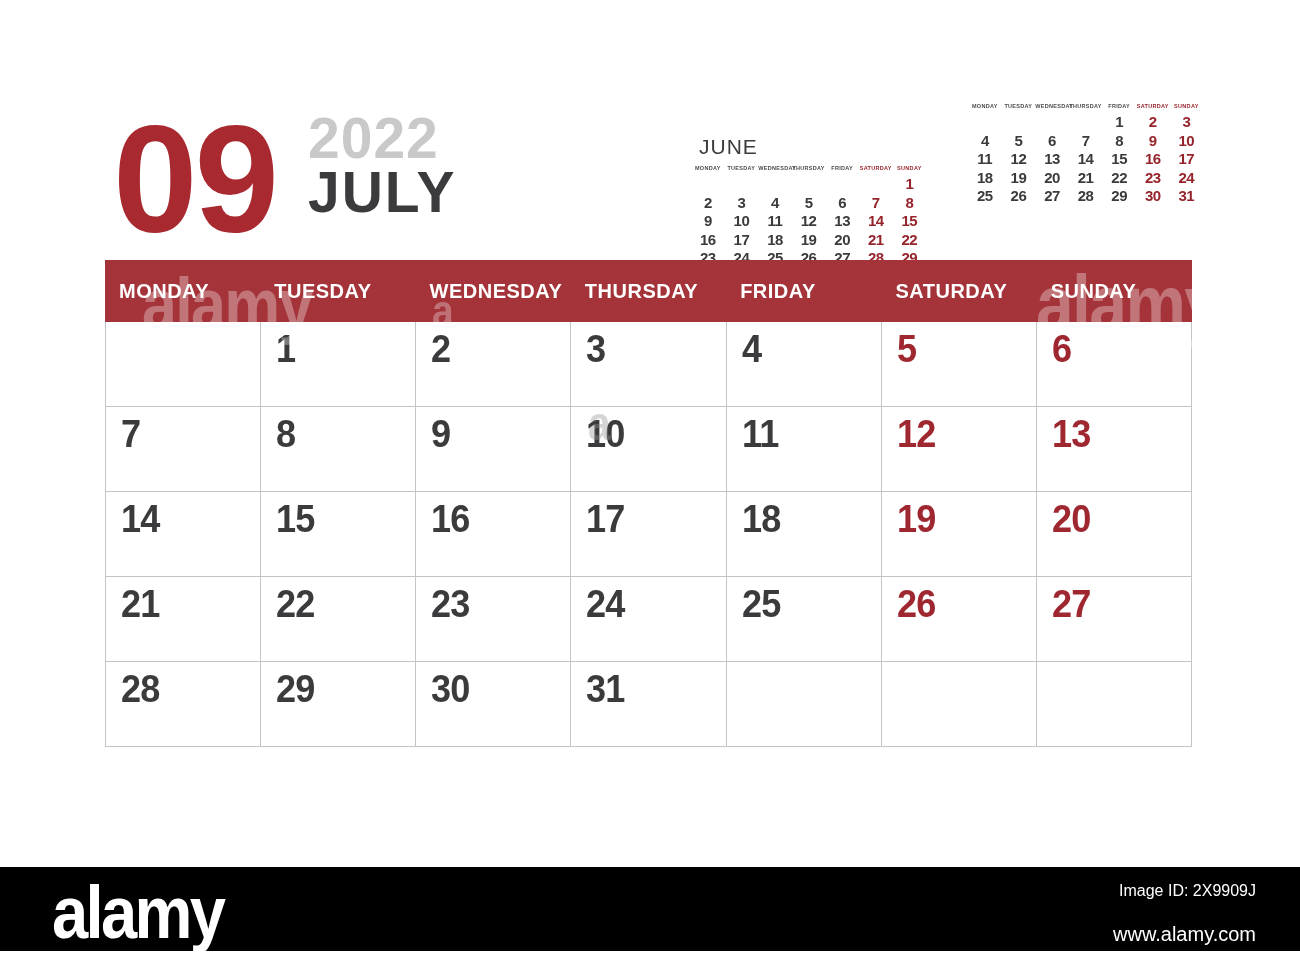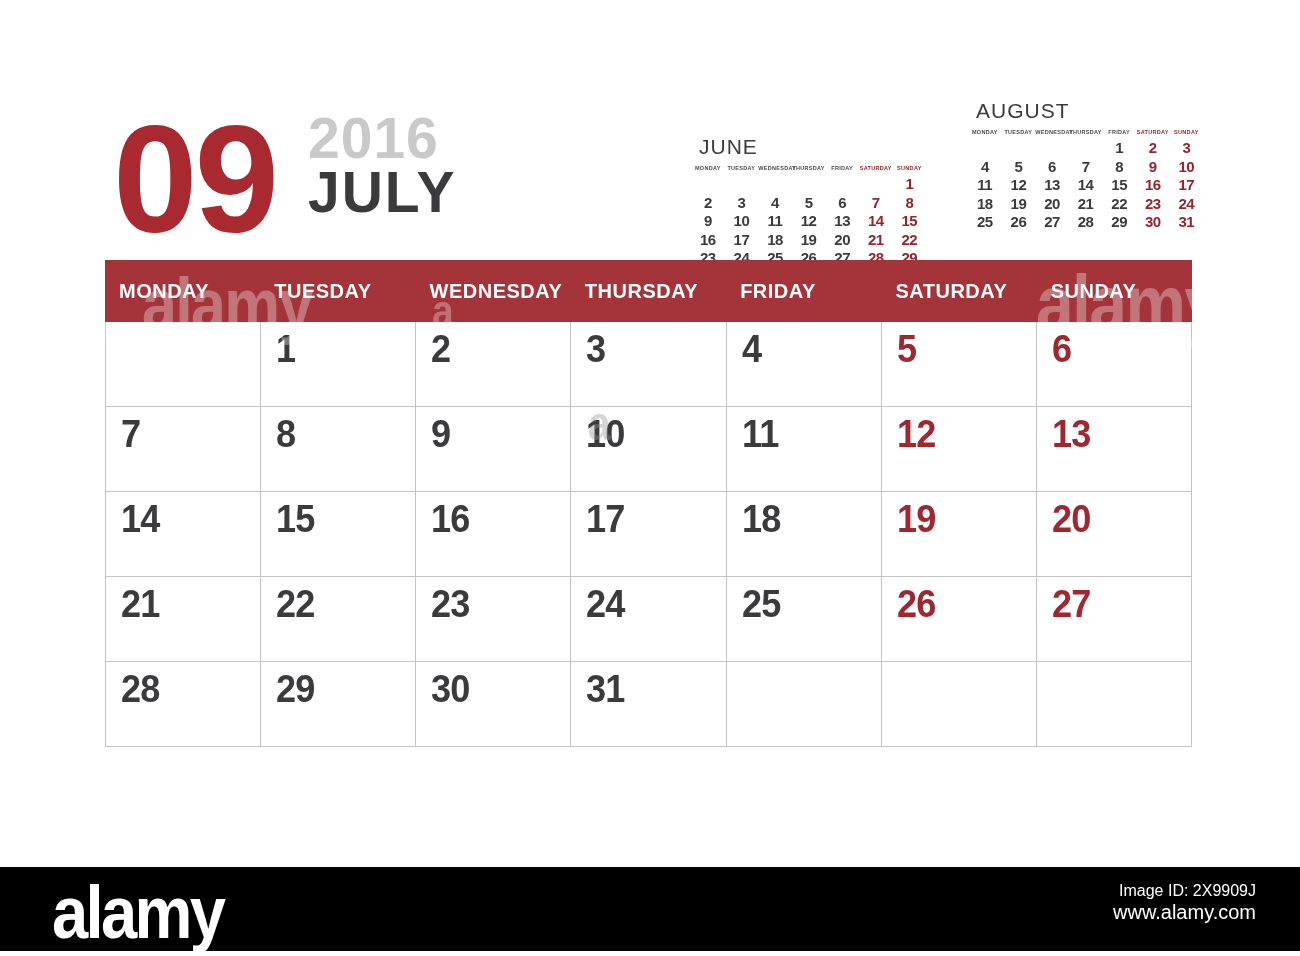--- a/index.html
+++ b/index.html
@@ -79,28 +79,28 @@
   .brand-bar{
     position:absolute;left:0;top:867px;width:1300px;height:84px;
     background:var(--bar-bg,#000000);z-index:10;
   }
   .brand-logo{
     position:absolute;left:52px;top:0;height:84px;line-height:92px;
     font-size:74px;font-weight:700;letter-spacing:-3px;color:#ffffff;
     transform:scaleX(.88);transform-origin:left center;
   }
   .brand-meta{position:absolute;right:44px;top:15px;text-align:right;color:#ffffff;}
-  .brand-id{font-size:16px;font-weight:400;margin-bottom:1px;}
+  .brand-id{font-size:16px;font-weight:400;margin-bottom:23px;}
   .brand-url{font-size:20px;font-weight:400;}
 </style>
 </head>
 <body style="--red-header: #A4343A; --red-big: #A92930; --red-weekend: #9E2730; --red-mini: #96242C; --text-dark: #3B3B3D; --gray-year: #C9C9C9; --grid-line: #C4C4C6; --bar-bg: #000000;">
 
 <div class="month-number">09</div>
-<div class="year-label">2016</div>
+<div class="year-label">2022</div>
 <div class="month-name">JULY</div>
 
 <div class="mini-cal june">
   <div class="mini-title">JUNE</div>
   <div class="mini-grid">
       <div class="mini-dh">MONDAY</div>
       <div class="mini-dh">TUESDAY</div>
       <div class="mini-dh">WEDNESDAY</div>
       <div class="mini-dh">THURSDAY</div>
       <div class="mini-dh">FRIDAY</div>
@@ -145,21 +145,20 @@
       <div class="mini-num"></div>
       <div class="mini-num"></div>
       <div class="mini-num"></div>
       <div class="mini-num"></div>
       <div class="mini-num wk"></div>
       <div class="mini-num wk"></div>
     </div>
 </div>
 
 <div class="mini-cal august">
-  <div class="mini-title">AUGUST</div>
   <div class="mini-grid">
       <div class="mini-dh">MONDAY</div>
       <div class="mini-dh">TUESDAY</div>
       <div class="mini-dh">WEDNESDAY</div>
       <div class="mini-dh">THURSDAY</div>
       <div class="mini-dh">FRIDAY</div>
       <div class="mini-dh wk">SATURDAY</div>
       <div class="mini-dh wk">SUNDAY</div>
       <div class="mini-num"></div>
       <div class="mini-num"></div>

